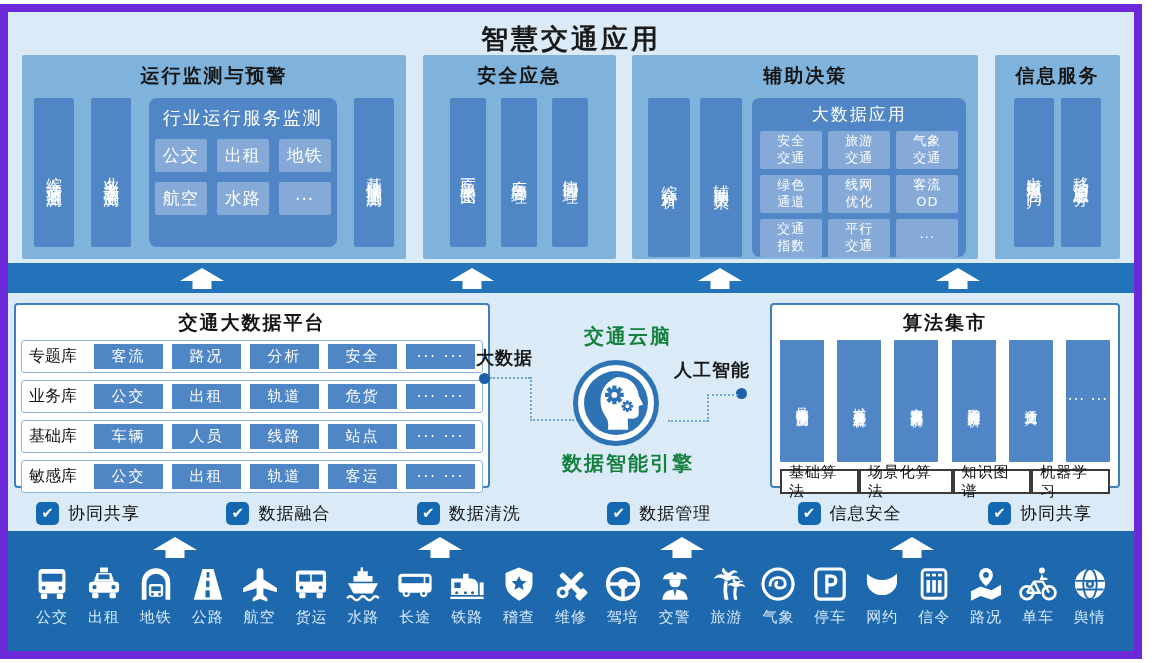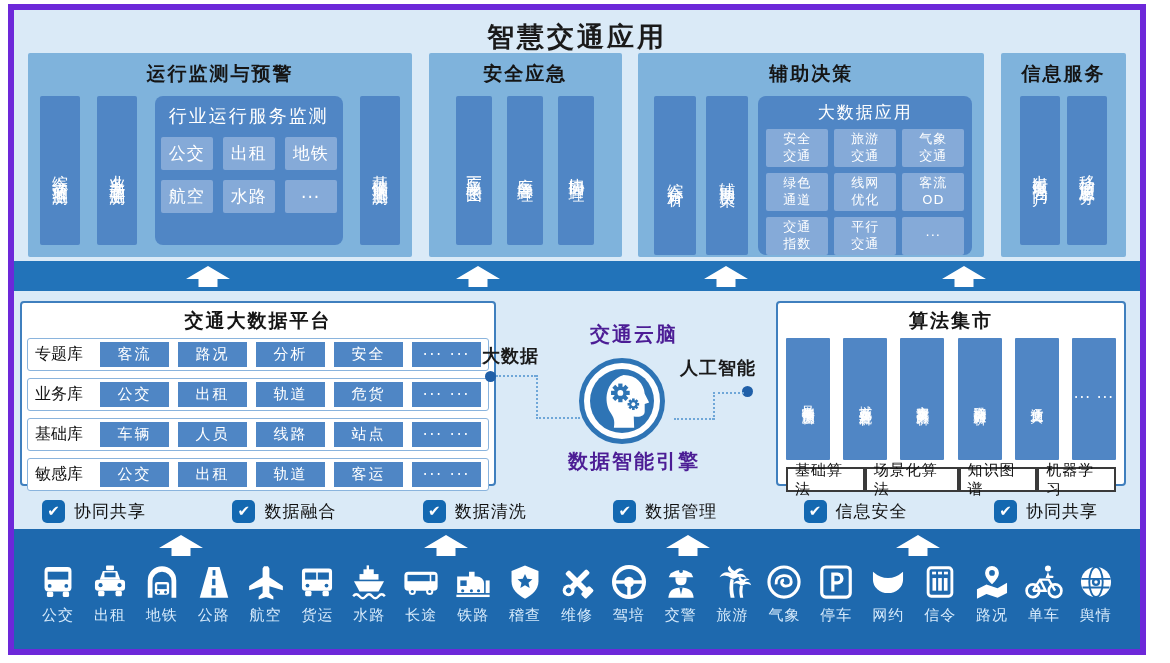--- a/index.html
+++ b/index.html
@@ -1,17 +1,17 @@
 <!DOCTYPE html>
 <html><head>
 <meta charset="utf-8">
 <style>
   html,body{margin:0;padding:0;background:#fff;font-family:"DejaVu Sans","Liberation Sans",sans-serif;}
   .page{position:relative;width:1170px;height:663px;background:#fff;overflow:hidden;}
-  .frame{position:absolute;left:8px;top:4px;width:1126px;height:639px;border:6px solid #6d28d9;background:#daeaf7;}
+  .frame{position:absolute;left:0;top:4px;width:1126px;height:639px;border:8px solid #6d28d9;background:#daeaf7;}
   
   .top{height:251px;}
   .main-title{height:43px;box-sizing:border-box;padding-top:9px;text-align:center;
     font-size:27px;font-weight:bold;color:#1a1a1a;letter-spacing:3px;}
   .panels-row{display:flex;justify-content:space-between;padding:0 14px;height:204px;}
   .panel{background:#7fb3dc;border-radius:2px;display:flex;flex-direction:column;box-sizing:border-box;}
   .p1{width:384px;} .p2{width:193px;} .p3{width:346px;} .p4{width:125px;}
   .panel-title{text-align:center;font-size:19px;font-weight:bold;color:#151515;padding:8px 0 9px;letter-spacing:2px;}
   .panel-body{flex:1;display:flex;padding:0 12px 12px;}
   .p1 .panel-body{justify-content:space-between;}
@@ -41,21 +41,21 @@
     border:2px solid #3f7fbe;border-radius:4px;box-sizing:border-box;padding:0 5px;}
   .bd-title,.alg-title{text-align:center;font-size:19px;font-weight:bold;color:#151515;padding:5px 0 4px;letter-spacing:2px;}
   .bd-rows{display:flex;flex-direction:column;gap:7px;}
   .bd-row{height:33px;border:1px solid #8ab4dd;border-radius:3px;display:flex;align-items:center;
     padding:0 7px;gap:9px;box-sizing:border-box;background:#fff;}
   .bd-label{font-size:16px;color:#111;width:56px;flex:none;}
   .bd-chips{flex:1;display:flex;gap:9px;}
   .bd-chip{flex:1;height:25px;background:#4f86c5;color:#fff;font-size:15px;letter-spacing:2px;
     display:flex;align-items:center;justify-content:center;}
   .brain{position:absolute;left:460px;top:0;width:320px;height:238px;}
-  .brain-top,.brain-bottom{position:absolute;left:0;right:0;text-align:center;font-size:20px;font-weight:bold;color:#4c1d95;letter-spacing:2px;}
+  .brain-top,.brain-bottom{position:absolute;left:0;right:0;text-align:center;font-size:20px;font-weight:bold;color:#15803d;letter-spacing:2px;}
   .brain-top{top:30px;} .brain-bottom{top:157px;}
   .brain-left,.brain-right{position:absolute;font-size:18px;font-weight:bold;color:#1a1a1a;letter-spacing:1px;}
   .brain-left{left:8px;top:53px;} .brain-right{left:206px;top:65px;}
   .dot{position:absolute;width:11px;height:11px;border-radius:50%;background:#1f5fa8;}
   .dot-l{left:11px;top:80px;} .dot-r{left:268px;top:95px;}
   .dline{position:absolute;}
   .dh{border-top:2px dotted #6fa7d8;} .dv{border-left:2px dotted #6fa7d8;}
   .dl1{left:22px;top:84px;width:40px;} .dl2{left:62px;top:84px;height:44px;} .dl3{left:62px;top:126px;width:44px;}
   .dr1{left:200px;top:127px;width:40px;} .dr2{left:239px;top:101px;height:28px;} .dr3{left:239px;top:101px;width:31px;}
   .brain-circle{position:absolute;left:105px;top:67px;width:86px;height:86px;border-radius:50%;

